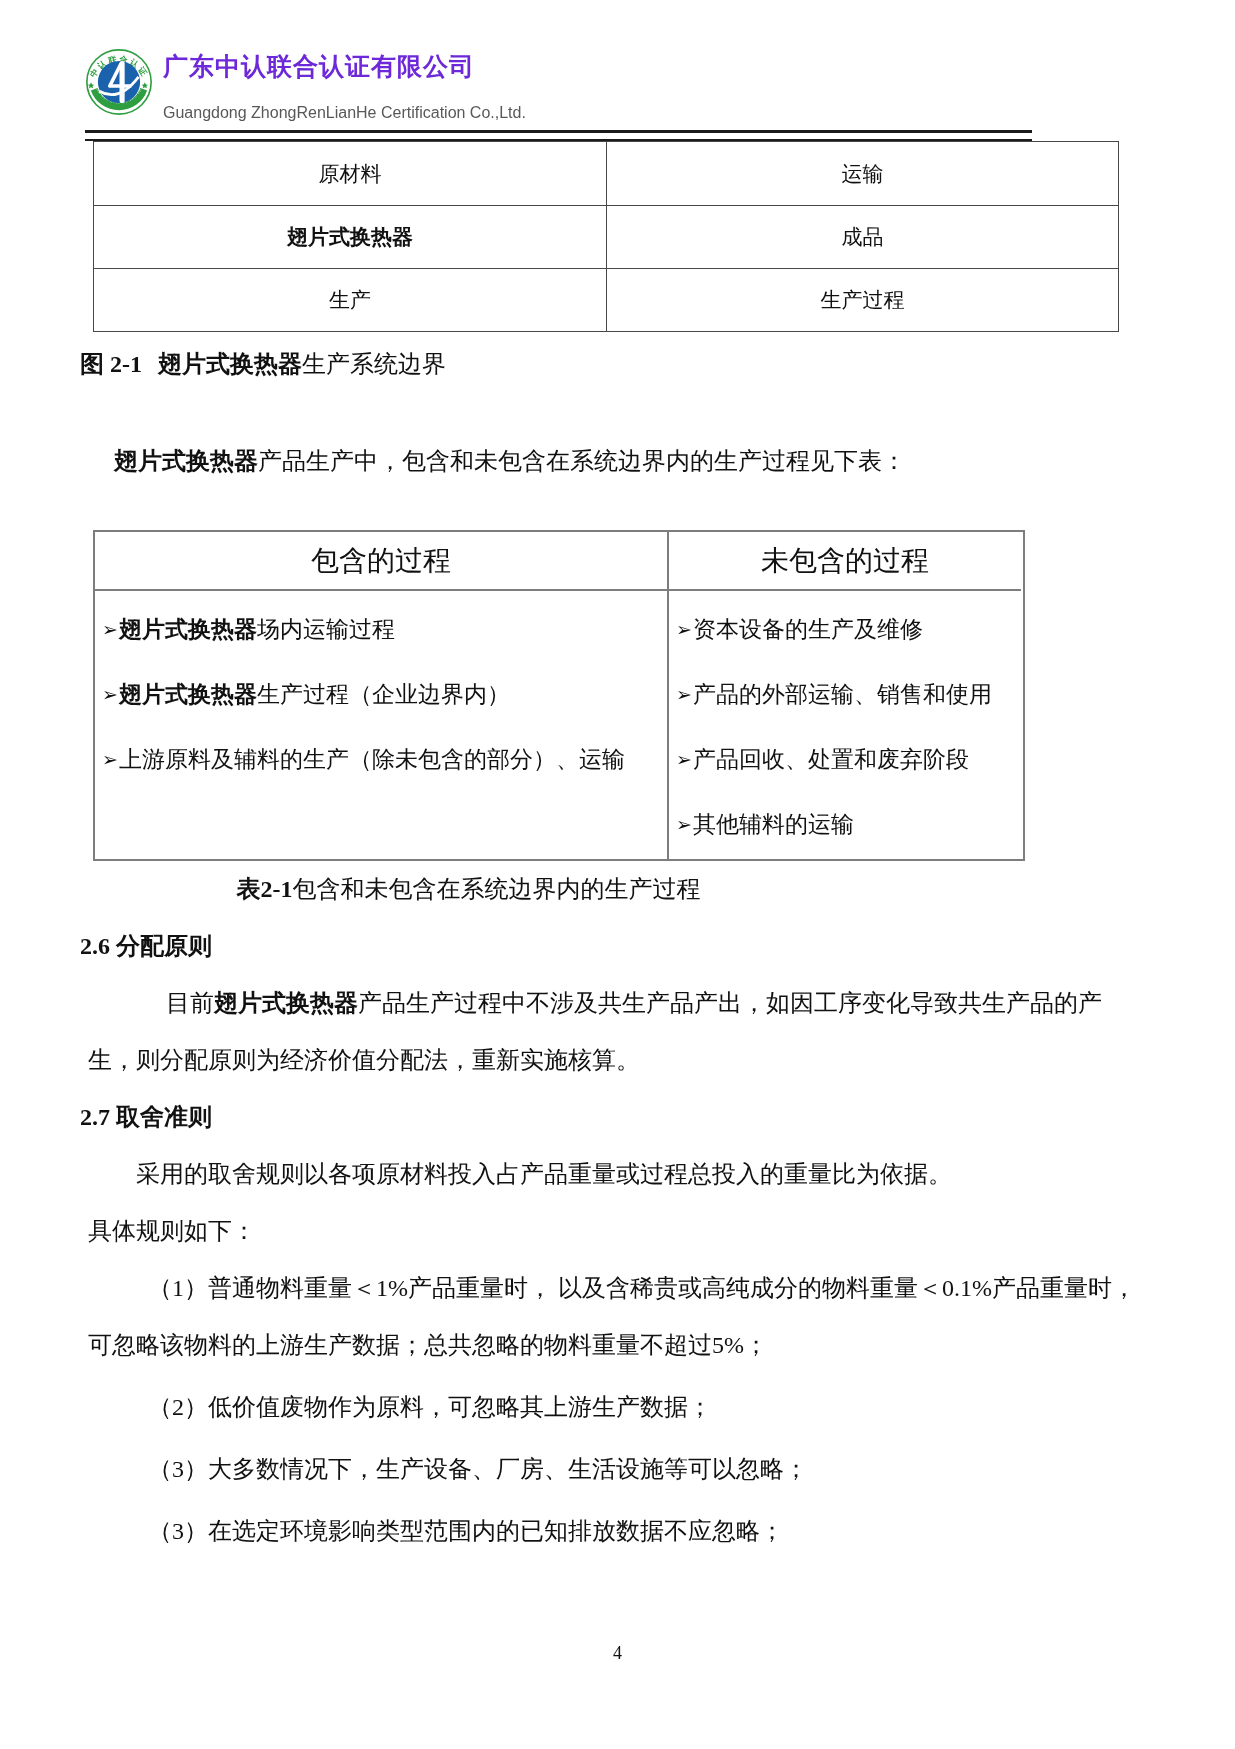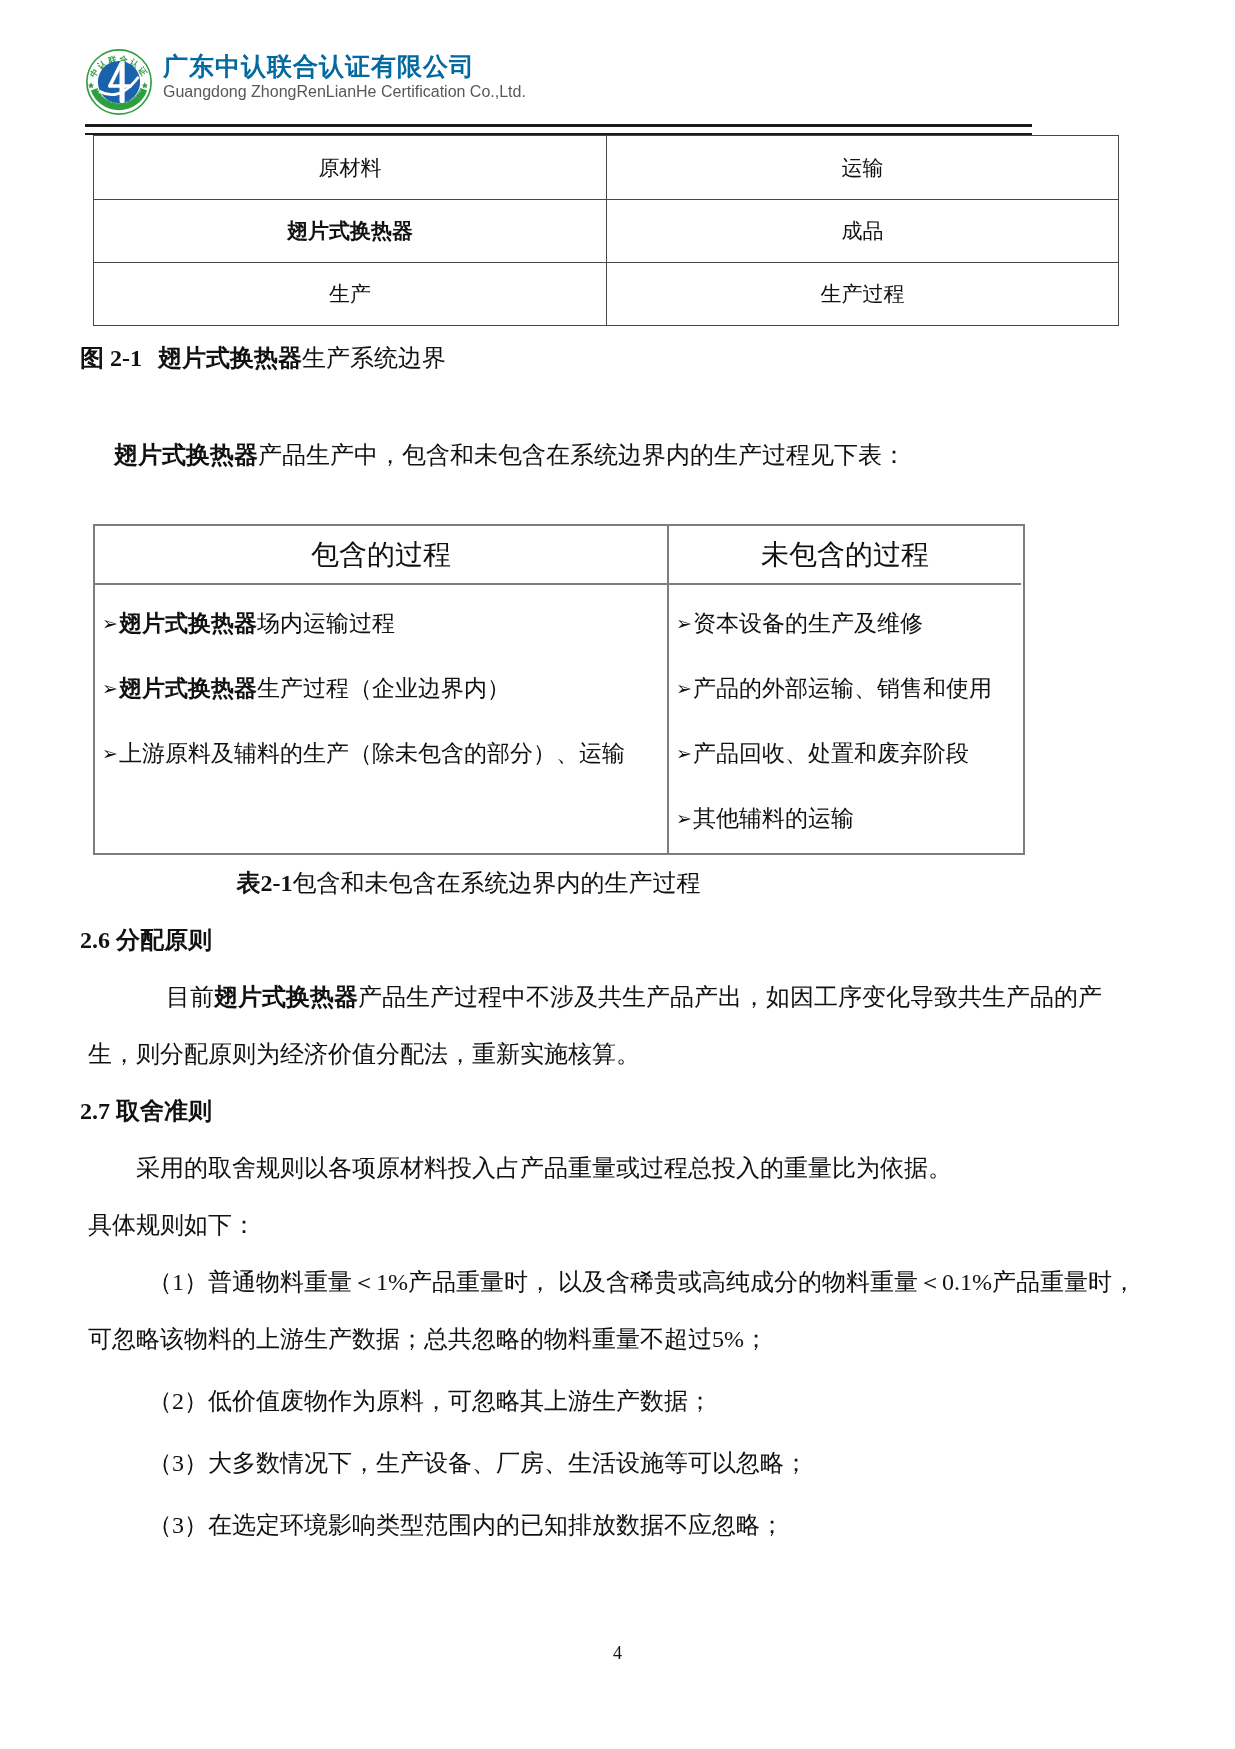--- a/index.html
+++ b/index.html
@@ -4,22 +4,22 @@
 <style>
   html,body{margin:0;padding:0;background:#ffffff;}
   body{width:1235px;height:1749px;position:relative;
        font-family:"Liberation Serif","DejaVu Serif",serif;color:#111;}
   .b{font-weight:700;}
 
   
   .hdr{padding:46px 0 0 85px;display:flex;align-items:flex-start;}
   .logo{width:68px;height:68px;flex:0 0 68px;margin-top:2px;}
   .htext{margin-left:10px;font-family:"Liberation Sans","DejaVu Sans",sans-serif;}
-  .cn{font-size:25px;font-weight:700;color:#0369a1;letter-spacing:1px;margin-top:4px;}
-  .en{font-size:16px;color:#585858;margin-top:0;}
+  .cn{font-size:25px;font-weight:700;color:#6d28d9;letter-spacing:1px;margin-top:4px;}
+  .en{font-size:16px;color:#585858;margin-top:21px;}
   .rule{margin:8px 0 0 85px;width:947px;height:6px;
         border-top:3.5px solid #1b1b1b;border-bottom:2px solid #1b1b1b;}
 
   
   .t1{margin-left:93px;width:1026px;border:1.5px solid #474747;
       display:grid;grid-template-columns:1fr 1fr;box-sizing:border-box;}
   .t1 > div{height:63px;display:flex;align-items:center;justify-content:center;
       font-size:21px;box-sizing:border-box;}
   .t1 > div:nth-child(2n){border-left:1.5px solid #474747;}
   .t1 > div:nth-child(n+3){border-top:1.5px solid #474747;}

